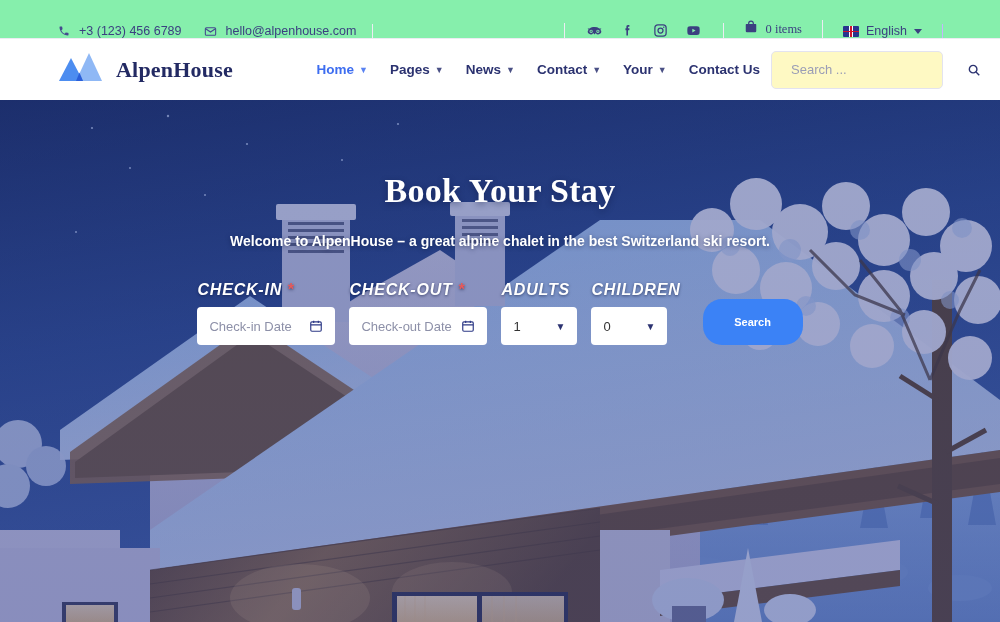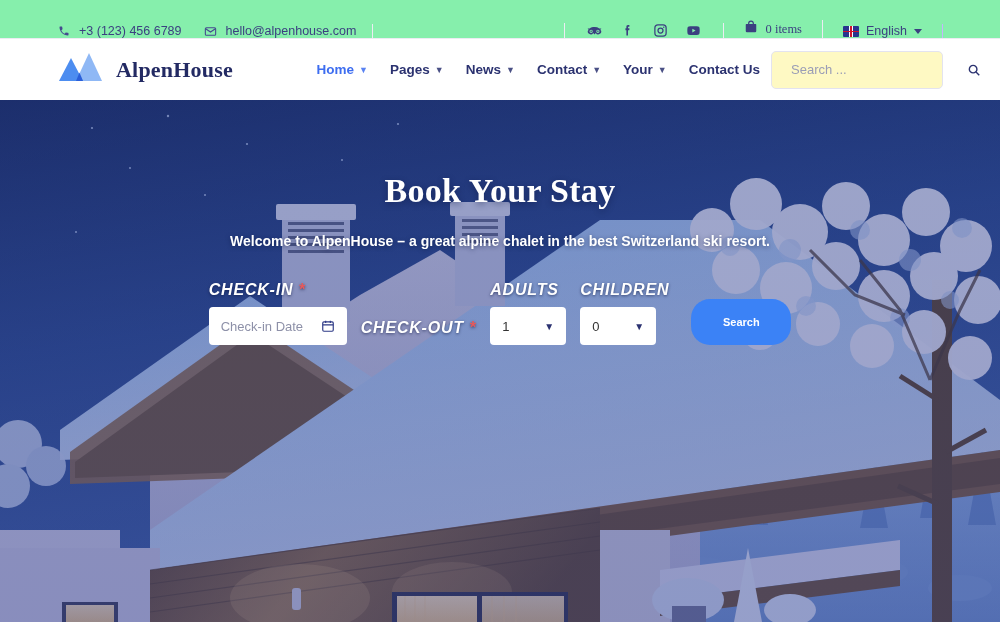--- a/index.html
+++ b/index.html
@@ -524,20 +524,29 @@
                 </svg>
             </span>
           </div>
         </div>
 
         <div class="field">
           <div class="field-label">
             <span>CHECK-OUT</span>
             <span class="req">*</span>
           </div>
+          <div class="ctrl date">
+            <span class="ctrl-text">Check-out Date</span>
+            <span class="cal-ico">
+              <svg width="14" height="14" viewBox="0 0 24 24" fill="none" stroke="currentColor" stroke-width="2">
+                  <rect x="3" y="5" width="18" height="16" rx="2"></rect>
+                  <path d="M3 10h18M8 3v4M16 3v4"></path>
+                </svg>
+            </span>
+          </div>
         </div>
 
         <div class="field">
           <div class="field-label">ADULTS</div>
           <div class="ctrl sel">
             <span class="ctrl-val">1</span>
             <span class="sel-chev">▼</span>
           </div>
         </div>
 

